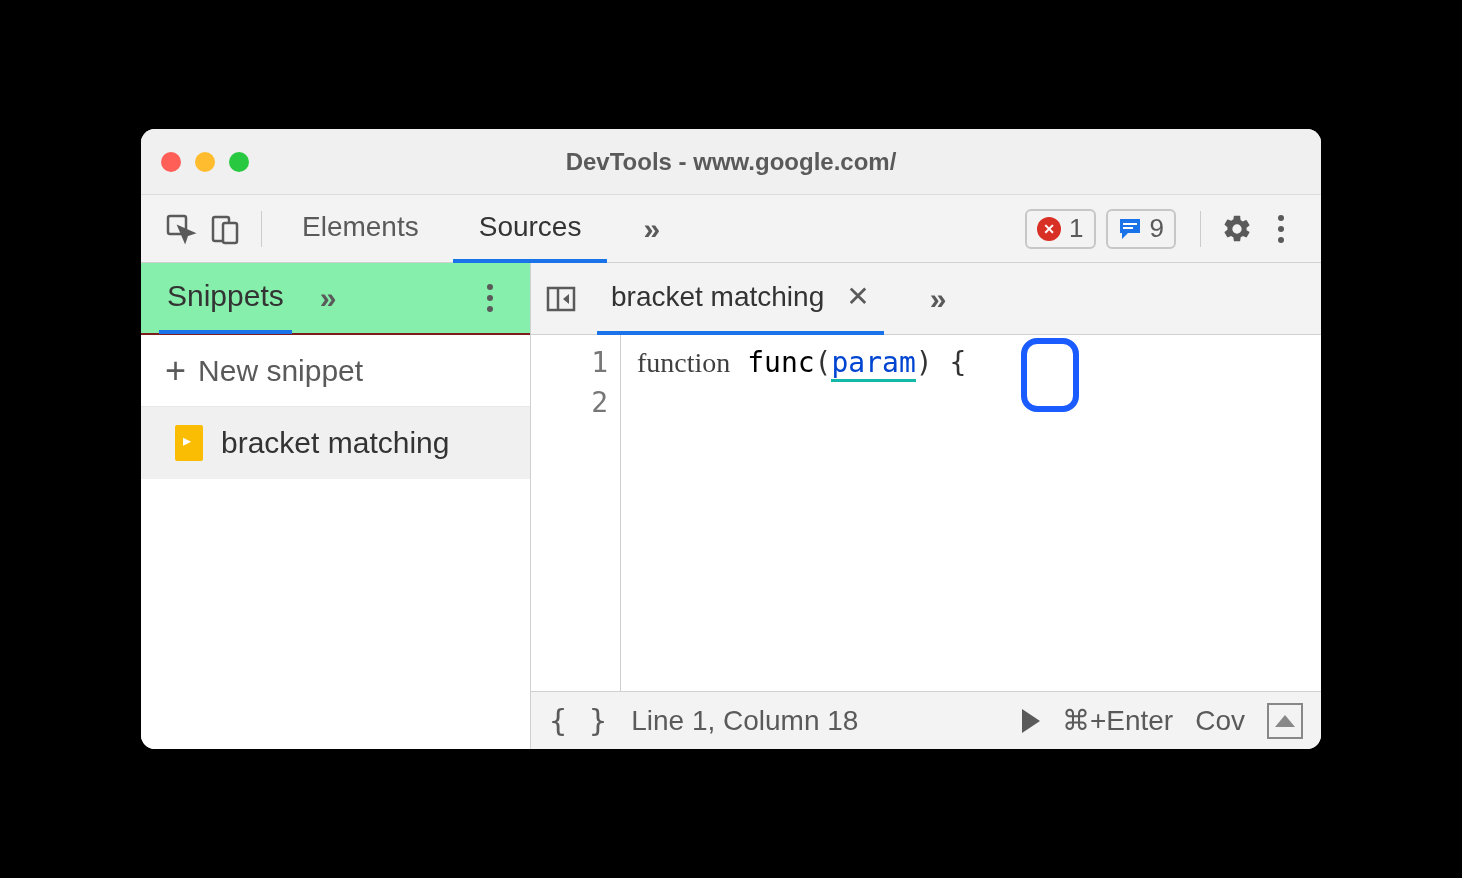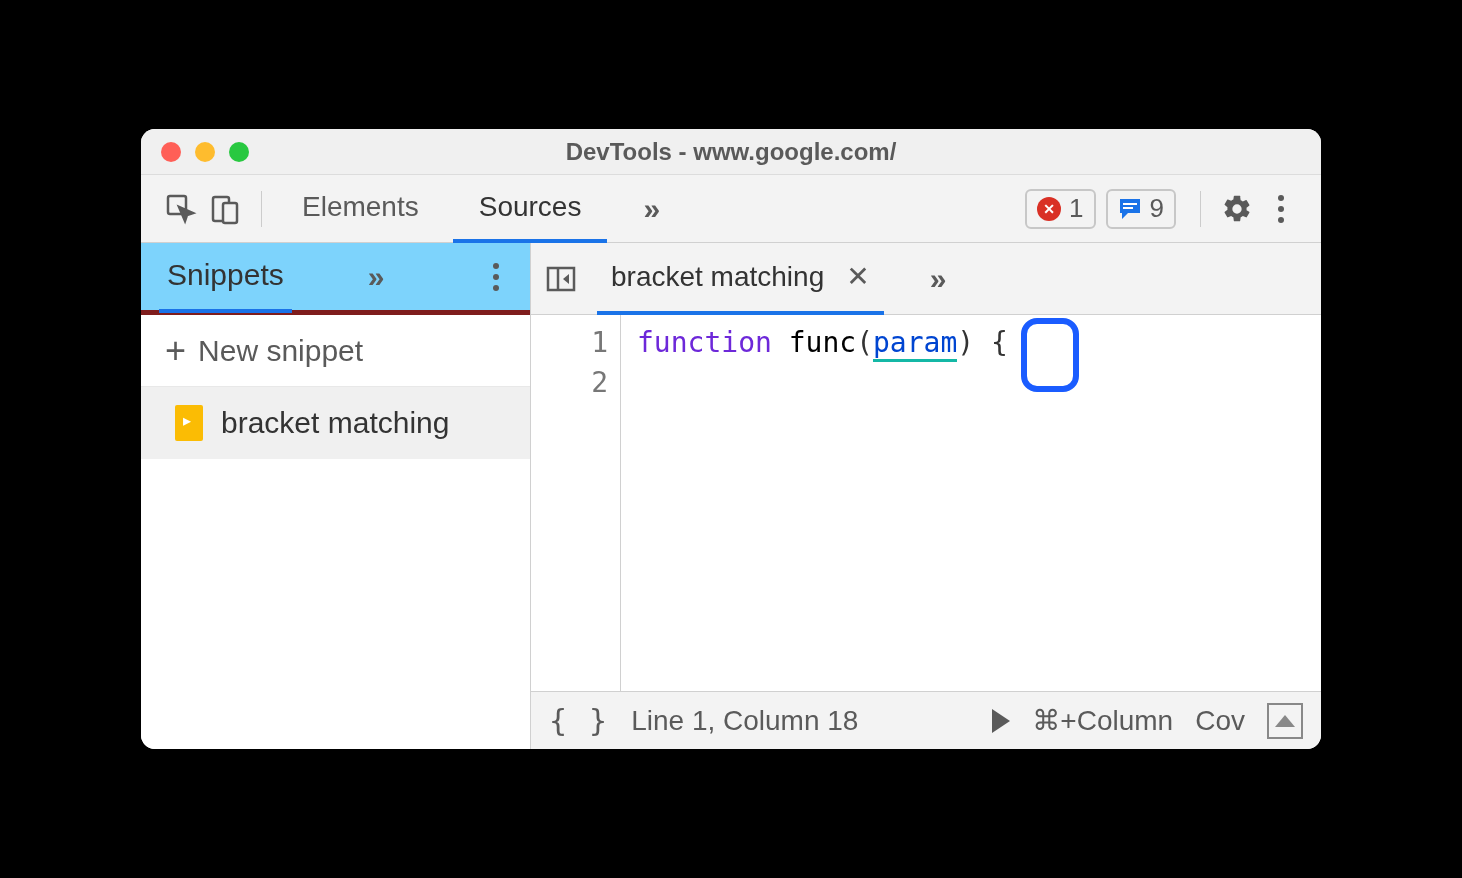--- a/index.html
+++ b/index.html
@@ -16,21 +16,21 @@
       width: 1180px;
       height: 620px;
       background: #fff;
       border-radius: 14px;
       overflow: hidden;
       box-shadow: 0 20px 60px rgba(0,0,0,0.5);
       display: flex;
       flex-direction: column;
     }
     .titlebar {
-      height: 46px;
+      height: 66px;
       background: #f0f0f0;
       border-bottom: 1px solid #dcdcdc;
       display: flex;
       align-items: center;
       position: relative;
     }
     .traffic-lights {
       display: flex;
       gap: 14px;
       padding-left: 20px;
@@ -120,26 +120,25 @@
     }
     .sidebar {
       width: 390px;
       border-right: 1px solid #d0d0d0;
       display: flex;
       flex-direction: column;
       background: #fff;
     }
     .sidebar-tabs {
       height: 72px;
-      background: #7dd3fc;
-      border-bottom: 5px solid #7f1d1d;
+      background: #86efac;
+      border-bottom: 2px solid #7f1d1d;
       display: flex;
       align-items: center;
       padding: 0 18px;
-      gap: 48px;
     }
     .sidebar-tab {
       font-size: 30px;
       color: #333;
       padding: 0 8px;
       height: 72px;
       display: flex;
       align-items: center;
       border-bottom: 4px solid #1a73e8;
     }
@@ -244,21 +243,21 @@
       padding: 8px 12px 0 0;
       color: #777;
       line-height: 40px;
     }
     .code-lines {
       flex: 1;
       padding: 8px 0 0 16px;
       line-height: 40px;
       position: relative;
     }
-    .kw { color: #6d28d9; }
+    .kw { color: #404040; font-family: Liberation Serif, serif; }
     .fn { color: #000000; }
     .paren { color: #333; }
     .param { color: #0045d1; }
     .brace-char { color: #333; }
     .underline-red {
       border-bottom: 3px solid #14b8a6;
     }
     .highlight-ring {
       position: absolute;
       border: 6px solid #1a5cff;
@@ -421,21 +420,21 @@
           <div><span class="kw">function</span> <span class="fn">func</span><span class="paren">(</span><span class="param underline-red">param</span><span class="paren">)</span> <span class="brace-char">{</span></div>
           <div class="highlight-ring"></div>
         </div>
       </div>
 
       <div class="statusbar">
         <span class="braces-icon">{ }</span>
         <span>Line 1, Column 18</span>
         <div class="status-spacer"></div>
         <div class="play-tri"></div>
-        <span>⌘+Column</span>
+        <span>⌘+Enter</span>
         <span>Cov</span>
         <div class="drawer-toggle"></div>
       </div>
     </div>
 
   </div>
 
 </div>
 
 </body></html>

